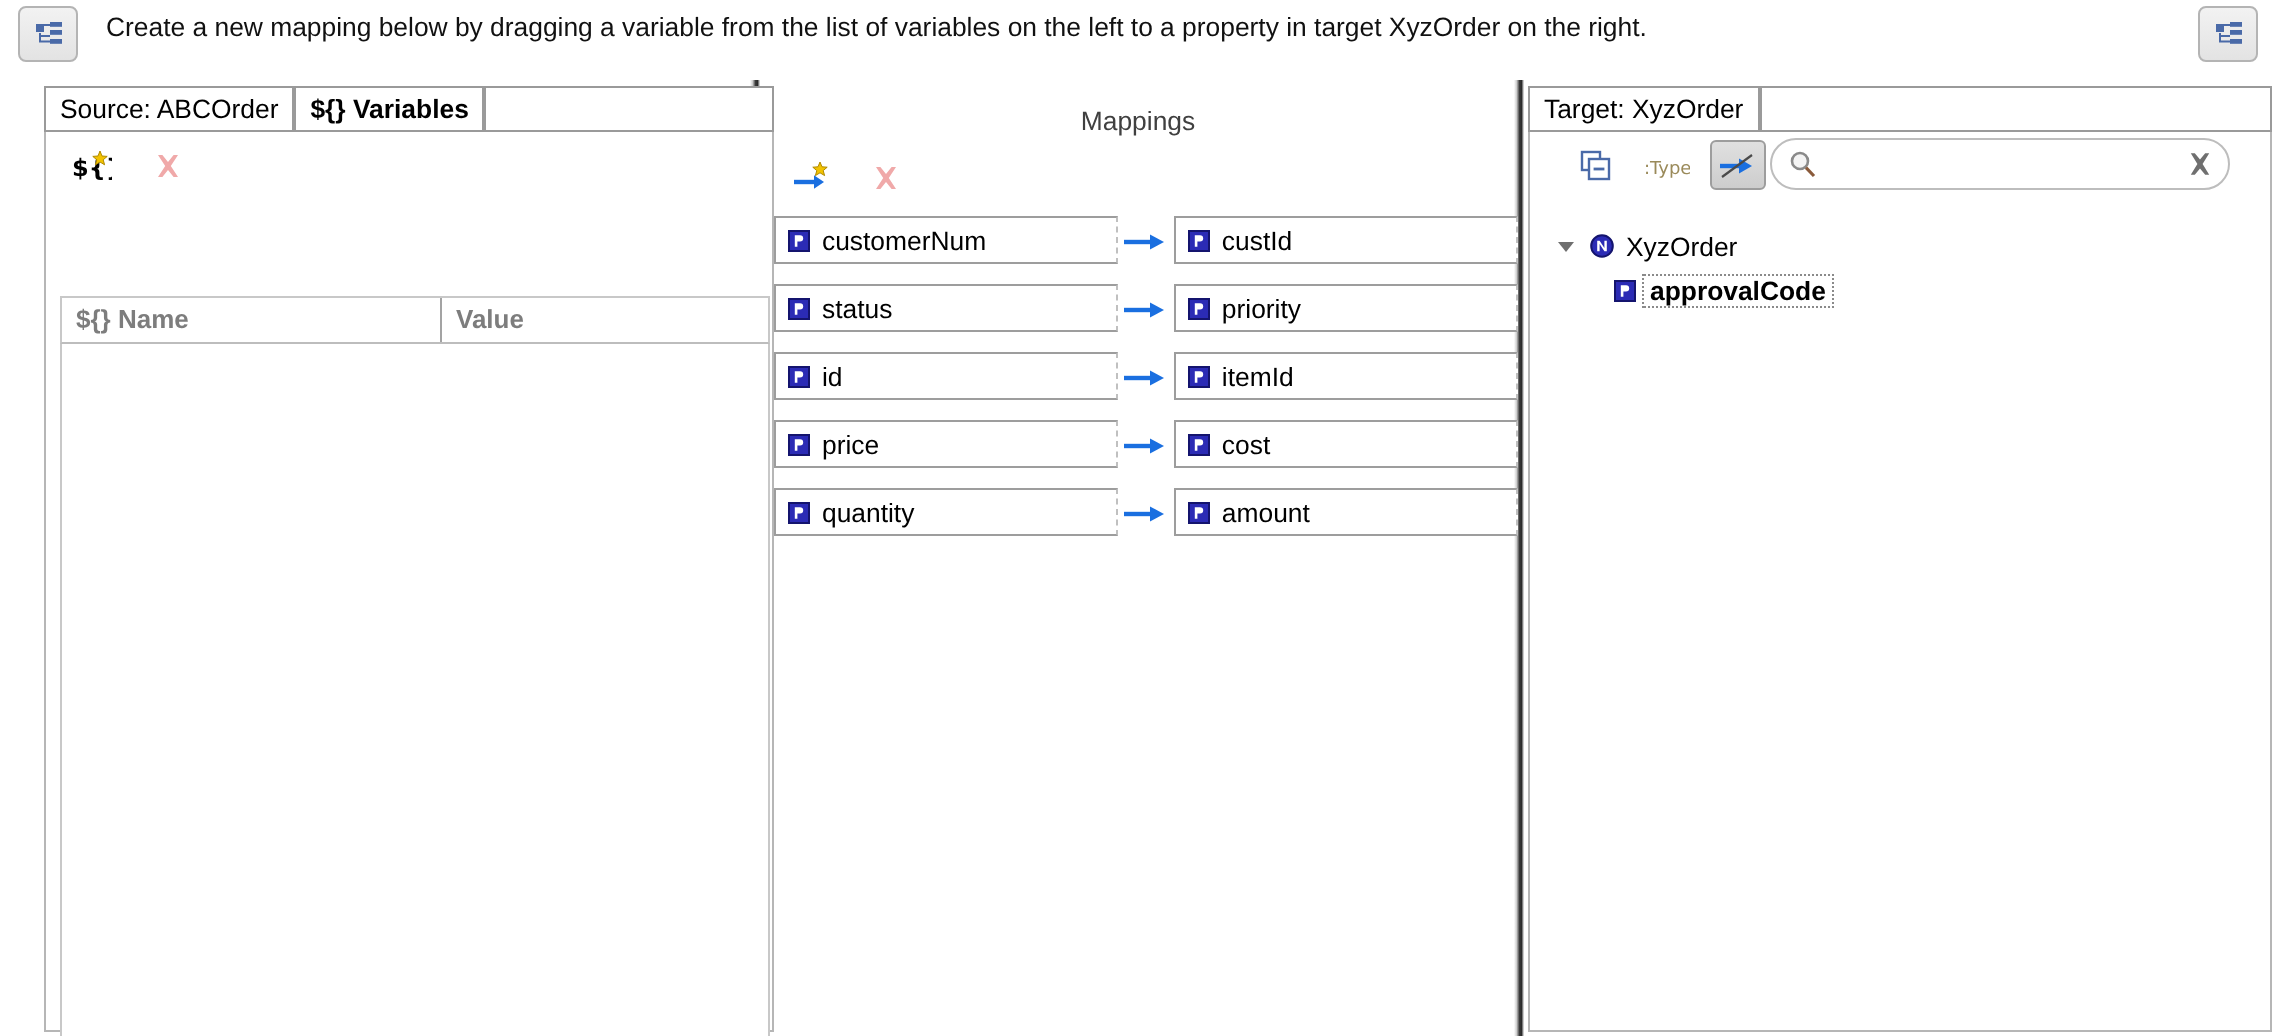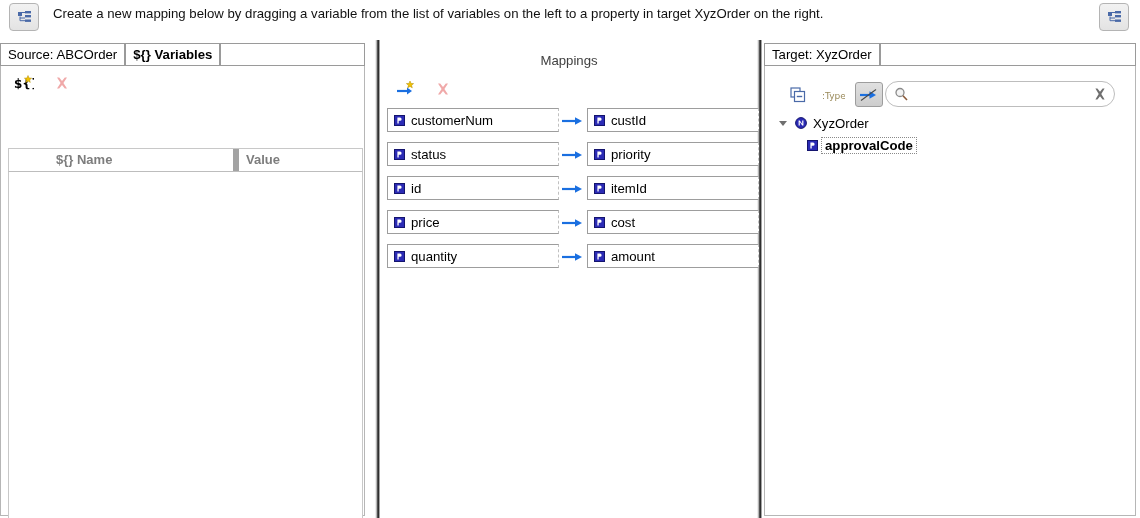--- a/index.html
+++ b/index.html
@@ -119,21 +119,21 @@
     box-sizing: border-box;
     line-height: 22px;
     font-size: 13px;
     font-weight: bold;
     color: #7d7d7d;
     padding-left: 7px;
     display: flex;
     align-items: center;
     gap: 4px;
   }
-  .th.name { width: 190px; border-right: 6px solid #a3a3a3; margin-left: 40px; }
+  .th.name { width: 190px; border-right: 1px solid #a3a3a3; }
   .th.value { flex: 1 1 auto; }
   .var-table-body {
     position: absolute;
     left: 7px; top: 106px;
     width: 355px; height: 363px;
     box-sizing: border-box;
     border: 1px solid #c8c8c8;
     border-top: none;
     background: #ffffff;
   }
@@ -183,21 +183,21 @@
   .map-arrow {
     width: 28px;
     display: flex;
     align-items: center;
     justify-content: center;
   }
 
   
   .tgt-toolbar {
     position: absolute;
-    left: 0; top: 12px;
+    left: 0; top: 0;
     width: 100%; height: 36px;
   }
   .tgt-btn {
     position: absolute;
     width: 26px; height: 24px;
     box-sizing: border-box;
     display: flex; align-items: center; justify-content: center;
     background: transparent;
     border: 1px solid transparent;
     border-radius: 3px;
@@ -280,21 +280,21 @@
           <rect x="8" y="9.5" width="6" height="2.4" fill="#4a6aa8"></rect>
           <path d="M3 6.5 L3 10.7 L8 10.7 M3 8 L8 8 M3 2.5 L8 2.5" stroke="#4a6aa8" stroke-width="1" fill="none"></path>
         </svg>
       </span>
     </div>
   </div>
 
   <div class="sash one"></div>
   <div class="sash two"></div>
 
-  <div class="panel" style="left:0; top:44px; width:365px; height:472px;">
+  <div class="panel" style="left:22px; top:44px; width:365px; height:472px;">
 
     <div class="tabstrip" style="width:365px;">
       <div class="tab">Source: ABCOrder</div>
       <div class="tab selected">${} Variables</div>
       <div class="tab filler"></div>
     </div>
 
     <div class="panel-body" style="left:0; top:22px; width:365px; height:450px;">
 
       <div class="var-toolbar">

